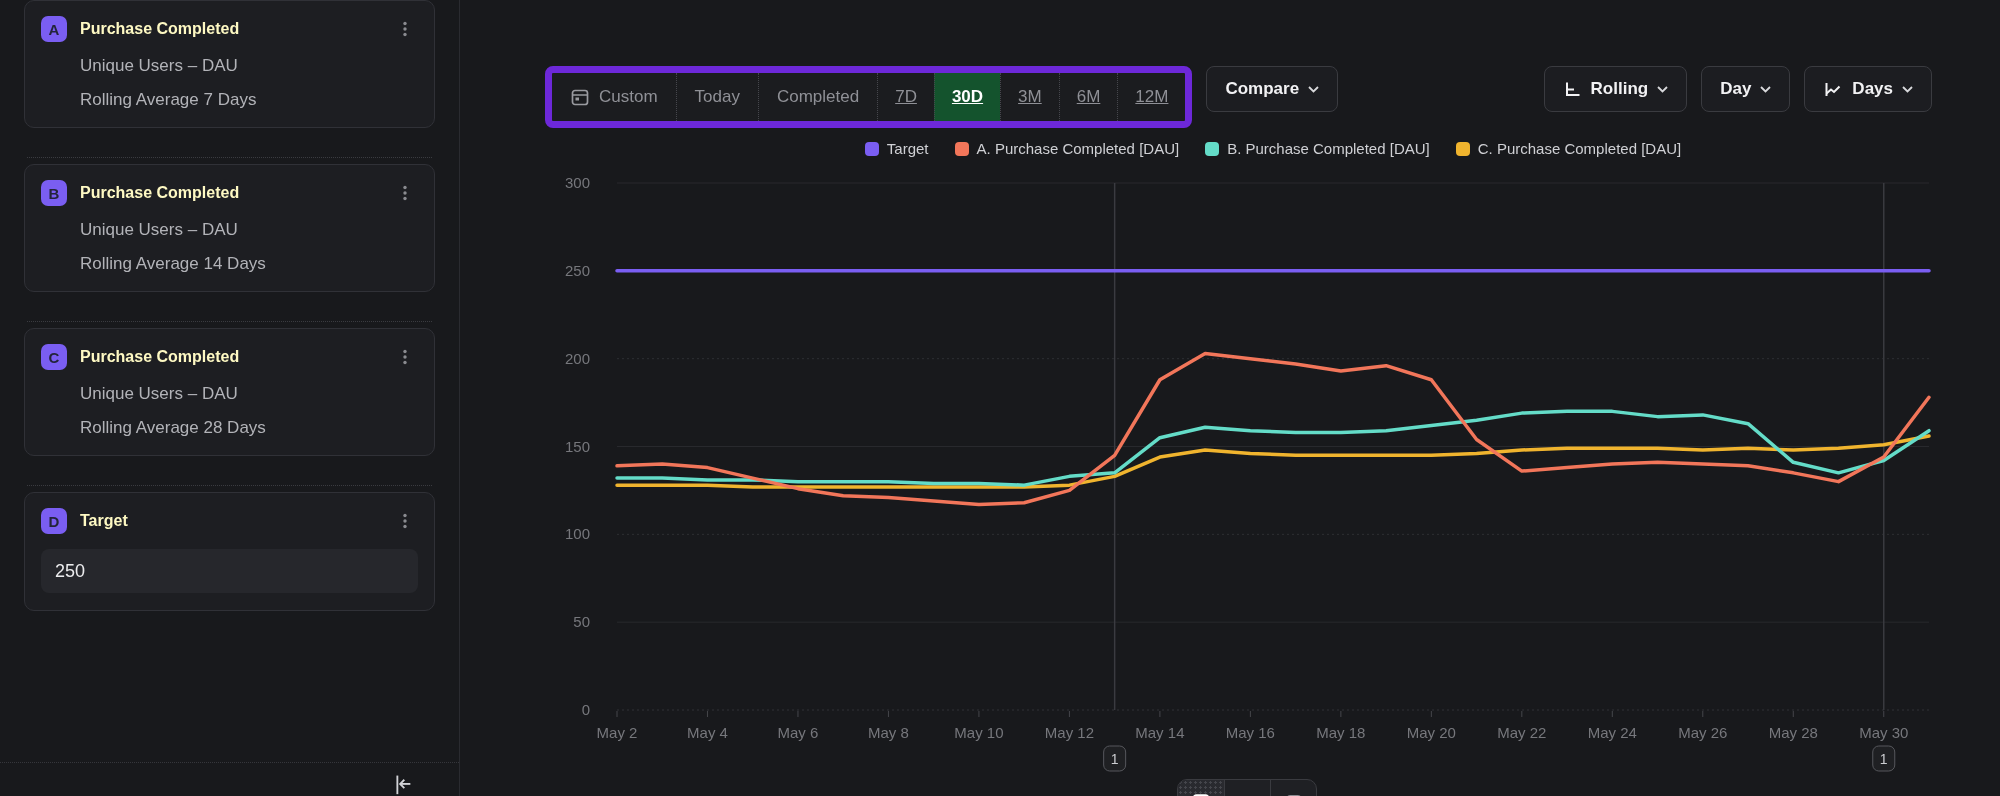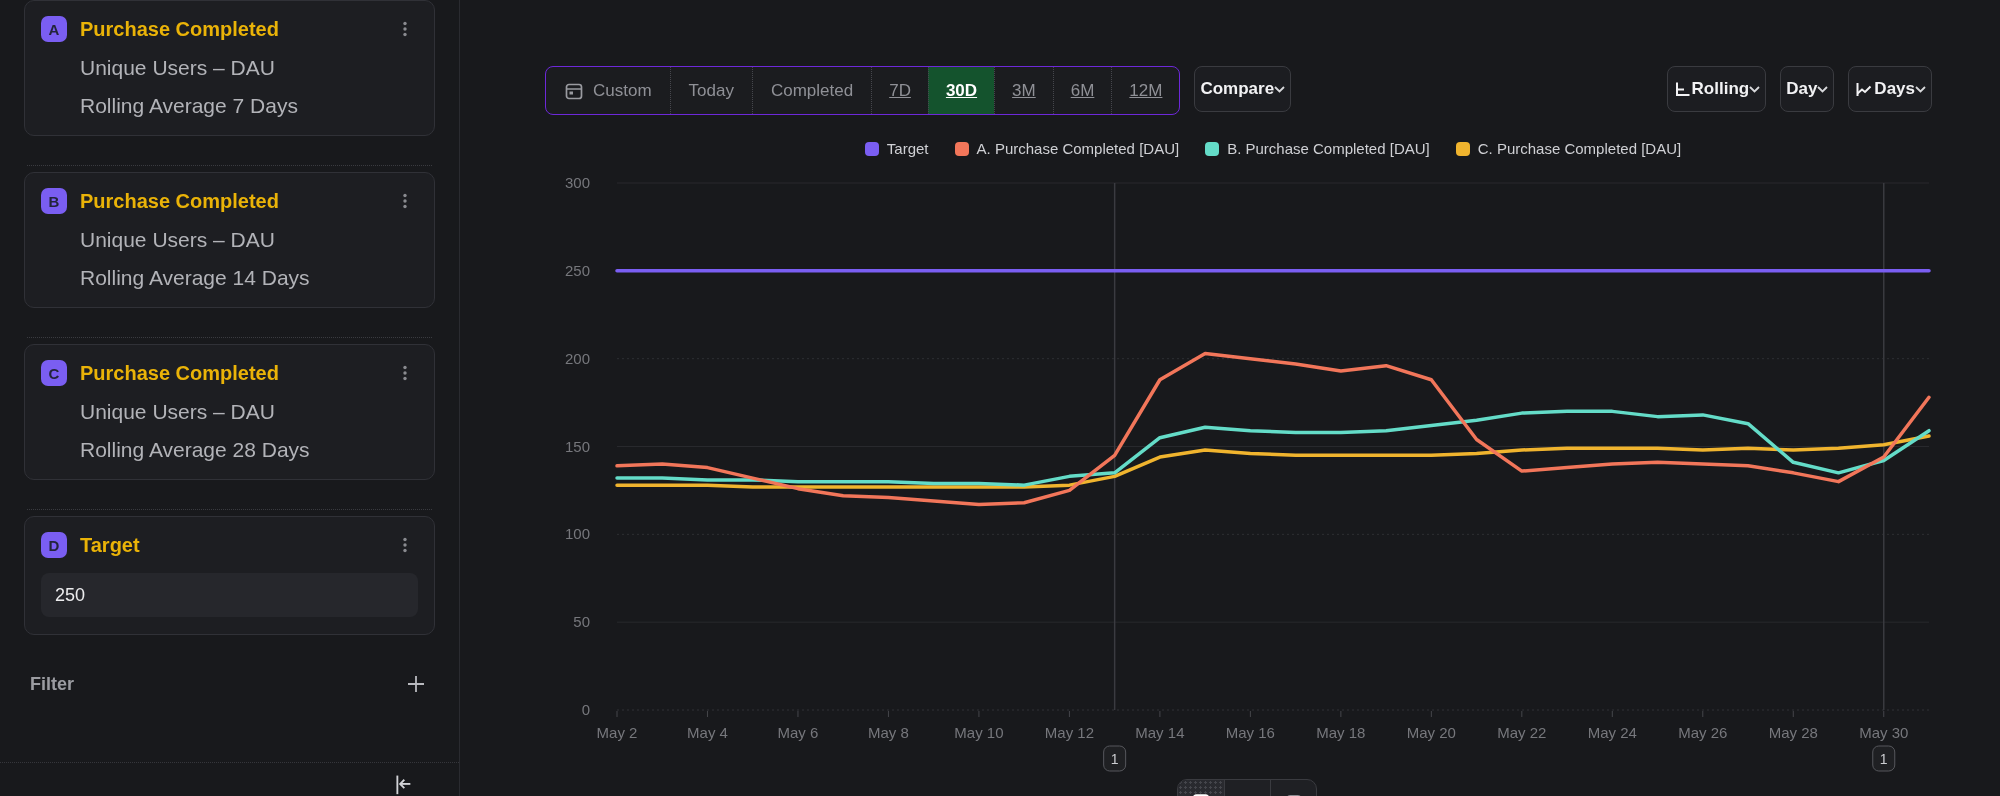--- a/index.html
+++ b/index.html
@@ -18,46 +18,46 @@
   .icon-btn { display:flex; align-items:center; justify-content:center;
     width:26px; height:26px; background:none; border:none; cursor:pointer; }
   .card { position:relative; background:#1d1e22; border:1px solid #303137;
     border-radius:10px; padding:15px 16px 17px 16px; margin-bottom:36px; }
   .card::before { content:''; position:absolute; left:2px; right:2px; top:-8px;
     border-top:1px dotted #3a3b40; }
   .card-head { display:flex; align-items:center; gap:13px; }
   .badge { width:26px; height:26px; border-radius:7px; background:#7a5ef2;
     color:#23243a; font-size:15px; font-weight:700;
     display:flex; align-items:center; justify-content:center; }
-  .card-title { font-size:20px; font-weight:700; color:#eab308; }
+  .card-title { font-size:16px; font-weight:700; color:#fef9c3; }
   .kebab { margin-left:auto; }
-  .card-sub { margin:14px 0 0 39px; font-size:21px; color:#b2b3b8; }
+  .card-sub { margin:14px 0 0 39px; font-size:17px; color:#b2b3b8; }
   .target-input { display:block; width:100%; height:44px; margin-top:15px;
     background:#26272c; border:none; border-radius:8px; color:#ececee;
     font-size:18px; padding:0 14px; font-family:inherit; }
   .filter-row { display:flex; justify-content:space-between; align-items:center;
     margin:0 6px; }
   .filter-label { font-size:18px; font-weight:700; color:#9b9ca1; }
   .sb-foot-divider { position:absolute; left:0; right:0; top:762px;
     border-top:1px dotted #35363b; }
   .collapse-btn { position:absolute; top:770px; right:44px; }
   
   .main { position:absolute; left:460px; top:0; width:1540px; height:796px; }
   .toolbar-left { position:absolute; top:66px; left:85px; height:46px;
     display:flex; gap:14px; }
-  .range-group { display:flex; align-items:stretch; height:49px;
-    border:1px solid #6d28d9; border-radius:8px; overflow:hidden; background:#1b1c1f; }
+  .range-group { display:flex; align-items:stretch; height:62px;
+    border:7px solid #6d28d9; border-radius:8px; overflow:hidden; background:#1b1c1f; }
   .seg { display:flex; align-items:center; gap:9px; padding:0 18px;
     font-size:17px; color:#8f9096; border-left:1px dotted #46474d; cursor:pointer;
     white-space:nowrap; }
   .seg:first-child { border-left:none; }
   .seg.short { padding:0 17px;text-decoration:underline; }
   .seg.active { background:#14532d; color:#ffffff; font-weight:700; }
-  .btn { display:inline-flex; align-items:center; height:46px;
-    padding:0 5px; border:1px solid #3a3b40; border-radius:8px;
+  .btn { display:inline-flex; align-items:center; gap:9px; height:46px;
+    padding:0 18px; border:1px solid #3a3b40; border-radius:8px;
     background:#1c1d21; font-size:17px; font-weight:700; color:#f2f2f4;
     cursor:pointer; white-space:nowrap; }
   .toolbar-right { position:absolute; top:66px; right:68px; display:flex; gap:14px; }
   .legend { position:absolute; top:140px; left:157px; width:1312px;
     display:flex; justify-content:center; align-items:center; gap:26px;
     font-size:15px; color:#cfd0d4; }
   .lg-item { display:flex; align-items:center; gap:8px; cursor:pointer; }
   .lg-swatch { width:14px; height:14px; border-radius:4px; }
   #chart-svg { position:absolute; left:100px; top:165px; }
   #chart-svg text { font-family:"Liberation Sans","DejaVu Sans",sans-serif; }
@@ -141,28 +141,20 @@
               <circle cx="9" cy="3.5" r="1.7"></circle>
               <circle cx="9" cy="9" r="1.7"></circle>
               <circle cx="9" cy="14.5" r="1.7"></circle>
             </g>
           </svg>
       </span>
     </div>
     <input class="target-input" type="text" value="250" style="">
   </div>
 
-  <div class="filter-row">
-    <span class="filter-label">Filter</span>
-    <button class="icon-btn">
-      <svg width="22" height="22" viewBox="0 0 22 22">
-          <path d="M11 3v16M3 11h16" stroke="#b9babf" stroke-width="1.8" fill="none"></path>
-        </svg>
-    </button>
-  </div>
 
   <div class="sb-foot-divider"></div>
   <button class="icon-btn collapse-btn">
     <svg width="28" height="28" viewBox="0 0 28 28" fill="none" stroke="#d2d3d7" stroke-width="2">
       <path d="M9 6v20"></path>
         <path d="M23 15H12"></path>
         <path d="M16.5 10.5L12 15l4.5 4.5"></path>
     </svg>
   </button>
 </div>

